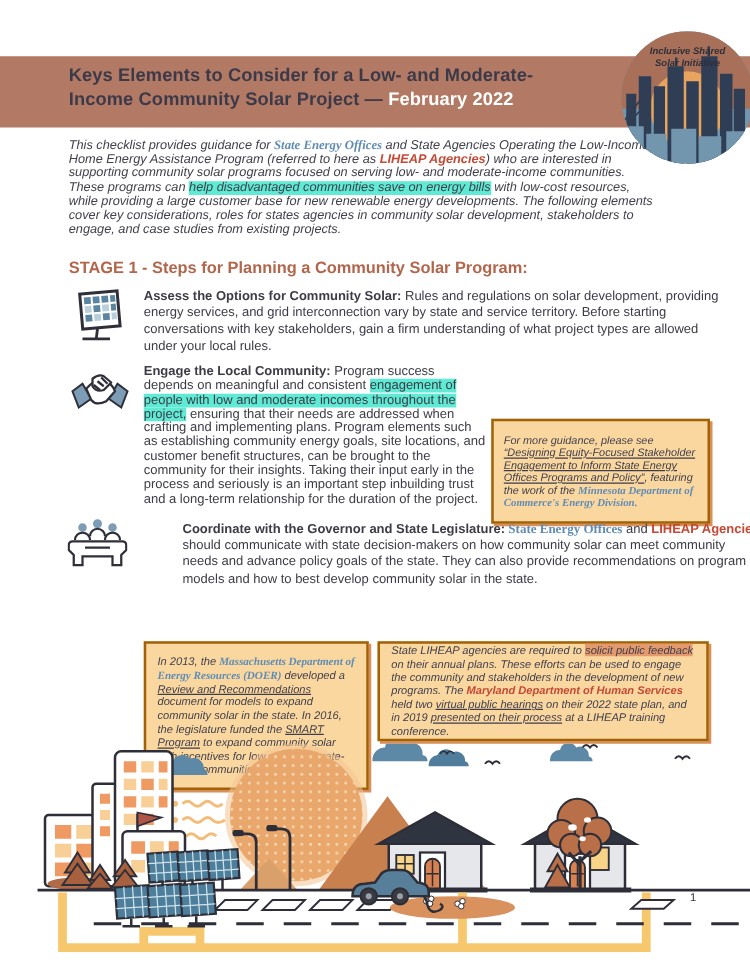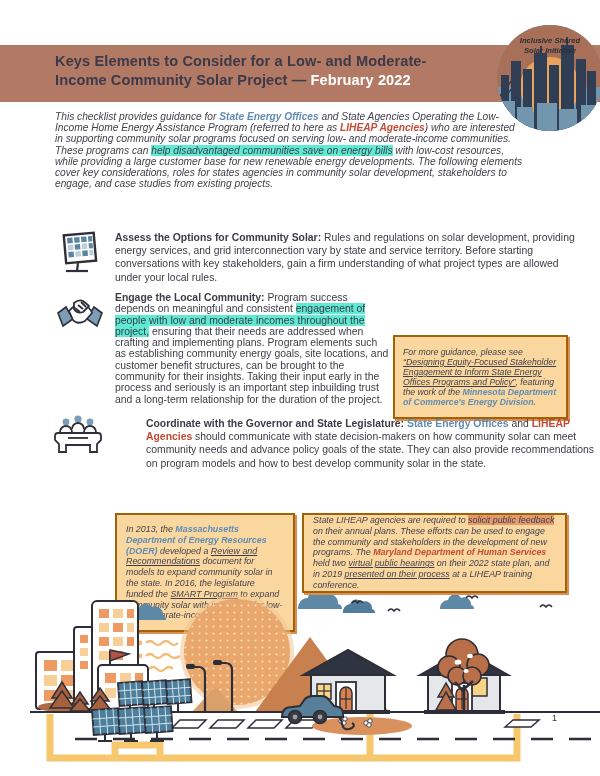--- a/index.html
+++ b/index.html
@@ -19,21 +19,21 @@
   .intro{position:absolute;left:55px;top:111px;width:468px;font-size:10.2px;line-height:11.2px;
         font-style:italic;color:#41414b;}
   .stage-heading{position:absolute;left:55px;top:206px;font-size:13.1px;font-weight:bold;color:#b2664c;}
   
   .item-icon{position:absolute;width:48px;height:48px;}
   .item-text{position:absolute;font-size:10.4px;color:#3c3c46;}
   .it1{left:115px;top:231px;width:462px;line-height:13.2px;}
   .it2{left:115px;top:292px;width:274px;line-height:11.3px;}
   .it3{left:115px;top:417px;width:462px;line-height:13.2px;margin-left:31px;}
   .item-heading{font-weight:bold;}
-  .b-blue{color:#5f8cb4;font-weight:bold;}
+  .b-blue{color:#5f8cb4;font-weight:bold;font-family:Liberation Serif, serif;}
   .b-red{color:#c44a35;font-weight:bold;}
   .hl{background:#5eead4;}
   .hl2{background:#e59a6e;}
   .u{text-decoration:underline;}
   
   .tanbox{background:#fbd7a0;border:2px solid #a16207;box-shadow:2px 2px 0 #d98f57;
         font-style:italic;color:#3f3f4c;margin-top:36px;}
   .sidebox{position:absolute;left:393px;top:299px;width:155px;padding:10px 8px;font-size:8.7px;line-height:10px;}
   .casebox-l{position:absolute;left:115px;top:477px;width:158px;padding:9px 9px;font-size:8.9px;line-height:10.8px;}
   .casebox-r{position:absolute;left:302px;top:477px;width:243px;padding:0 9px;font-size:8.9px;line-height:10.8px;}
@@ -92,20 +92,21 @@
     <div class="logo-text">
       <span>Inclusive Shared</span><br>
       <span>Solar Initiative</span>
     </div>
   </div>
 
   <div class="intro">
     <span>This checklist provides guidance for </span><span class="b-blue">State Energy Offices</span><span> and State Agencies Operating the Low-Income Home Energy Assistance Program (referred to here as </span><span class="b-red">LIHEAP Agencies</span><span>) who are interested in supporting community solar programs focused on serving low- and moderate-income communities. These programs can </span><span class="hl">help disadvantaged communities save on energy bills</span><span> with low-cost resources, while providing a large customer base for new renewable energy developments. The following elements cover key considerations, roles for states agencies in community solar development, stakeholders to engage, and case studies from existing projects.</span>
   </div>
 
+  <div class="stage-heading">STAGE 1 - Steps for Planning a Community Solar Program:</div>
 
   <svg class="item-icon" style="left:56px;top:229px;" viewBox="0 0 48 48">
     <g transform="rotate(-5 24 20)">
       <rect x="9" y="5" width="30" height="28" fill="#ffffff" stroke="#2f2f3a" stroke-width="2.4"></rect>
       <g fill="#5b84a0">
         <rect x="12" y="8" width="5.4" height="5.4"></rect>
           <rect x="19" y="8" width="5.4" height="5.4"></rect>
           <rect x="26" y="8" width="5.4" height="5.4"></rect>
           <rect x="33" y="8" width="4" height="5.4"></rect>
         <rect x="12" y="15" width="5.4" height="5.4" fill="#b9cfd9"></rect>

